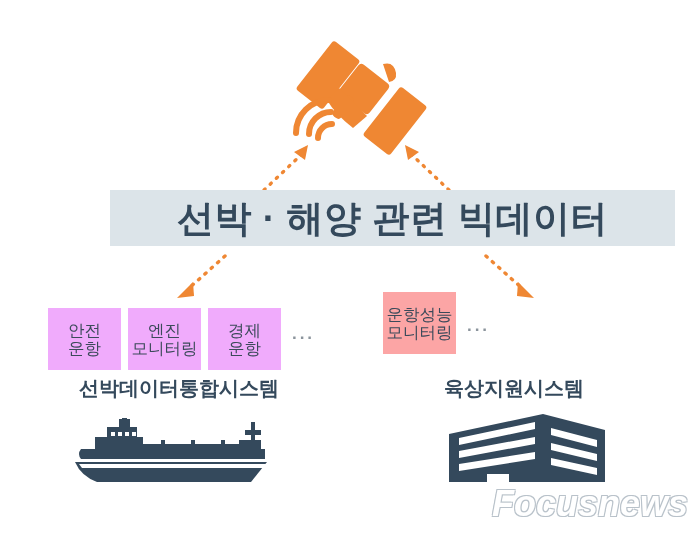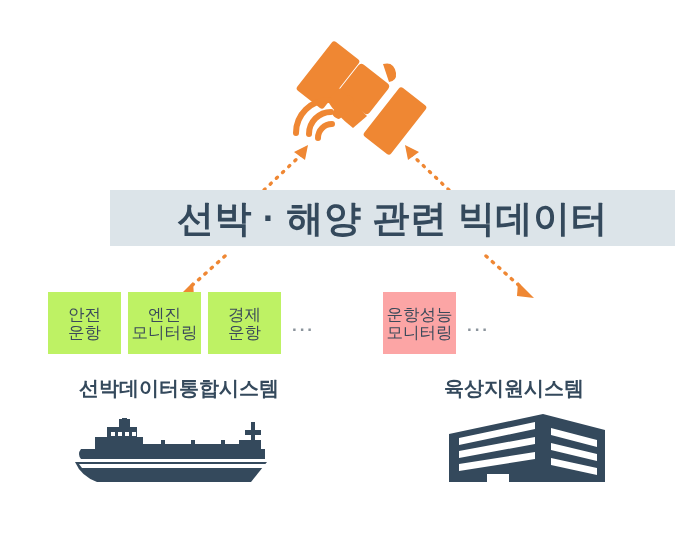--- a/index.html
+++ b/index.html
@@ -84,21 +84,21 @@
     display: flex;
     flex-direction: column;
     align-items: center;
     justify-content: center;
     line-height: 1.12;
     font-size: 16.5px;
     color: #3b4a5a;
     text-align: center;
     white-space: nowrap;
   }
-  #group-ship  .tag-box { background: #bef264; }
+  #group-ship  .tag-box { background: #f0abfc; margin-top: 16px; }
   #group-shore .tag-box { background: #fca5a5; }
 
   .ellipsis {
     font-size: 17px;
     color: #8b949c;
     letter-spacing: 2px;
     padding-left: 4px;
     padding-top: 14px;
     font-weight: bold;
   }
@@ -300,14 +300,23 @@
       <g fill="#ffffff">
         <path d="M104 16 L150 28 L150 35 L104 23 Z"></path>
         <path d="M104 31 L150 42 L150 49 L104 38 Z"></path>
         <path d="M104 46 L150 56 L150 63 L104 53 Z"></path>
       </g>
 
       <rect x="40" y="62" width="22" height="10" fill="#ffffff"></rect>
     </svg>
   </div>
 
+  <div id="watermark">
+    <svg viewBox="0 0 40 42" width="40" height="42" style="position:absolute;left:0;top:4px;" aria-hidden="true">
+      <g fill="none" stroke="#ffffff" stroke-width="4">
+        <path d="M30 14 a12 12 0 1 0 2 13"></path>
+        <path d="M26 19 a6 6 0 1 0 1 6"></path>
+      </g>
+    </svg>
+    <span id="watermark-text">Focusnews</span>
+  </div>
 
 </div>
 
 </body></html>

